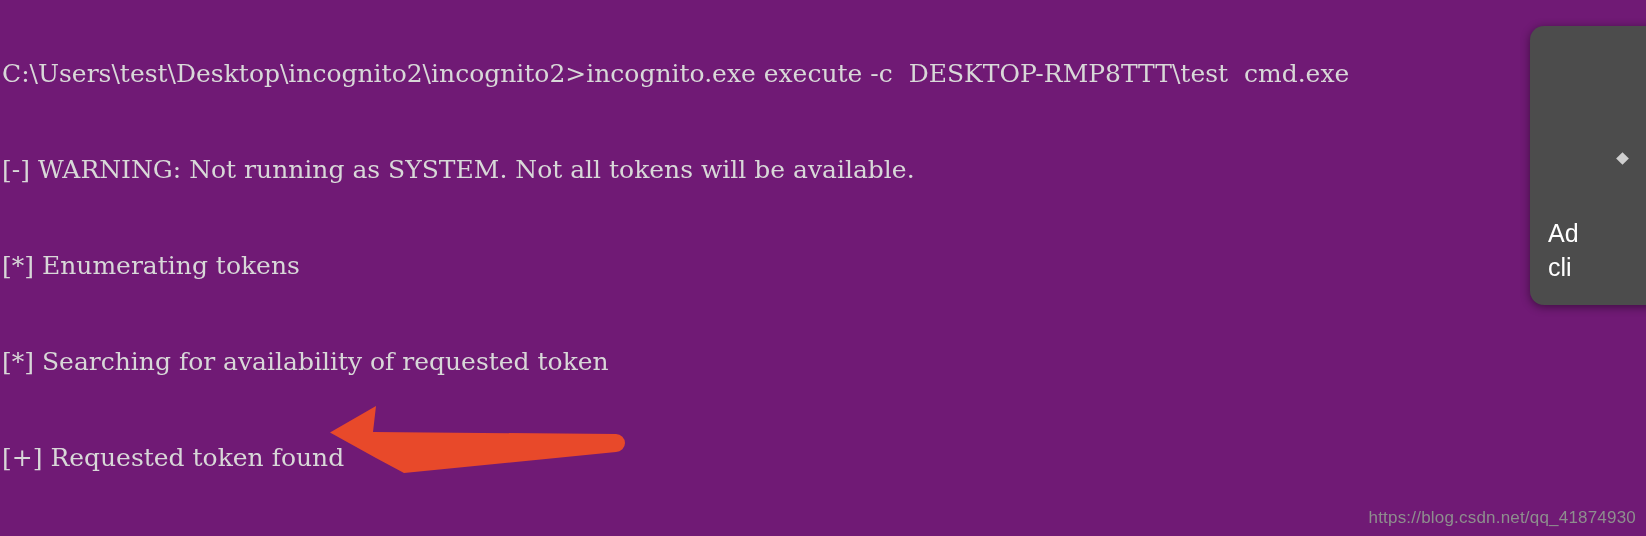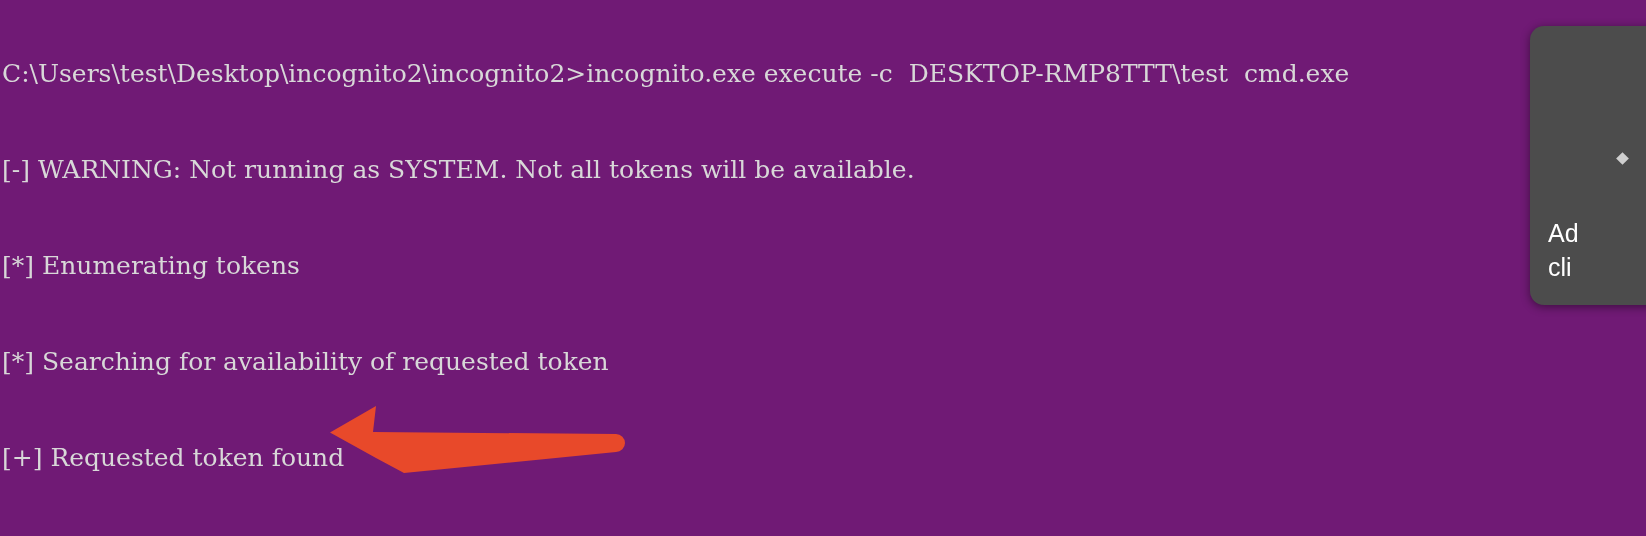--- a/index.html
+++ b/index.html
@@ -125,14 +125,15 @@
              L 56,62
              Z" fill="#e8492a"></path>
   </svg>
 
   <div id="side-panel">
     <span class="panel-marker"></span>
     <div class="panel-text">Ad
 cli</div>
   </div>
 
+  <div id="watermark">https://blog.csdn.net/qq_41874930</div>
 
 </div>
 
 </body></html>

